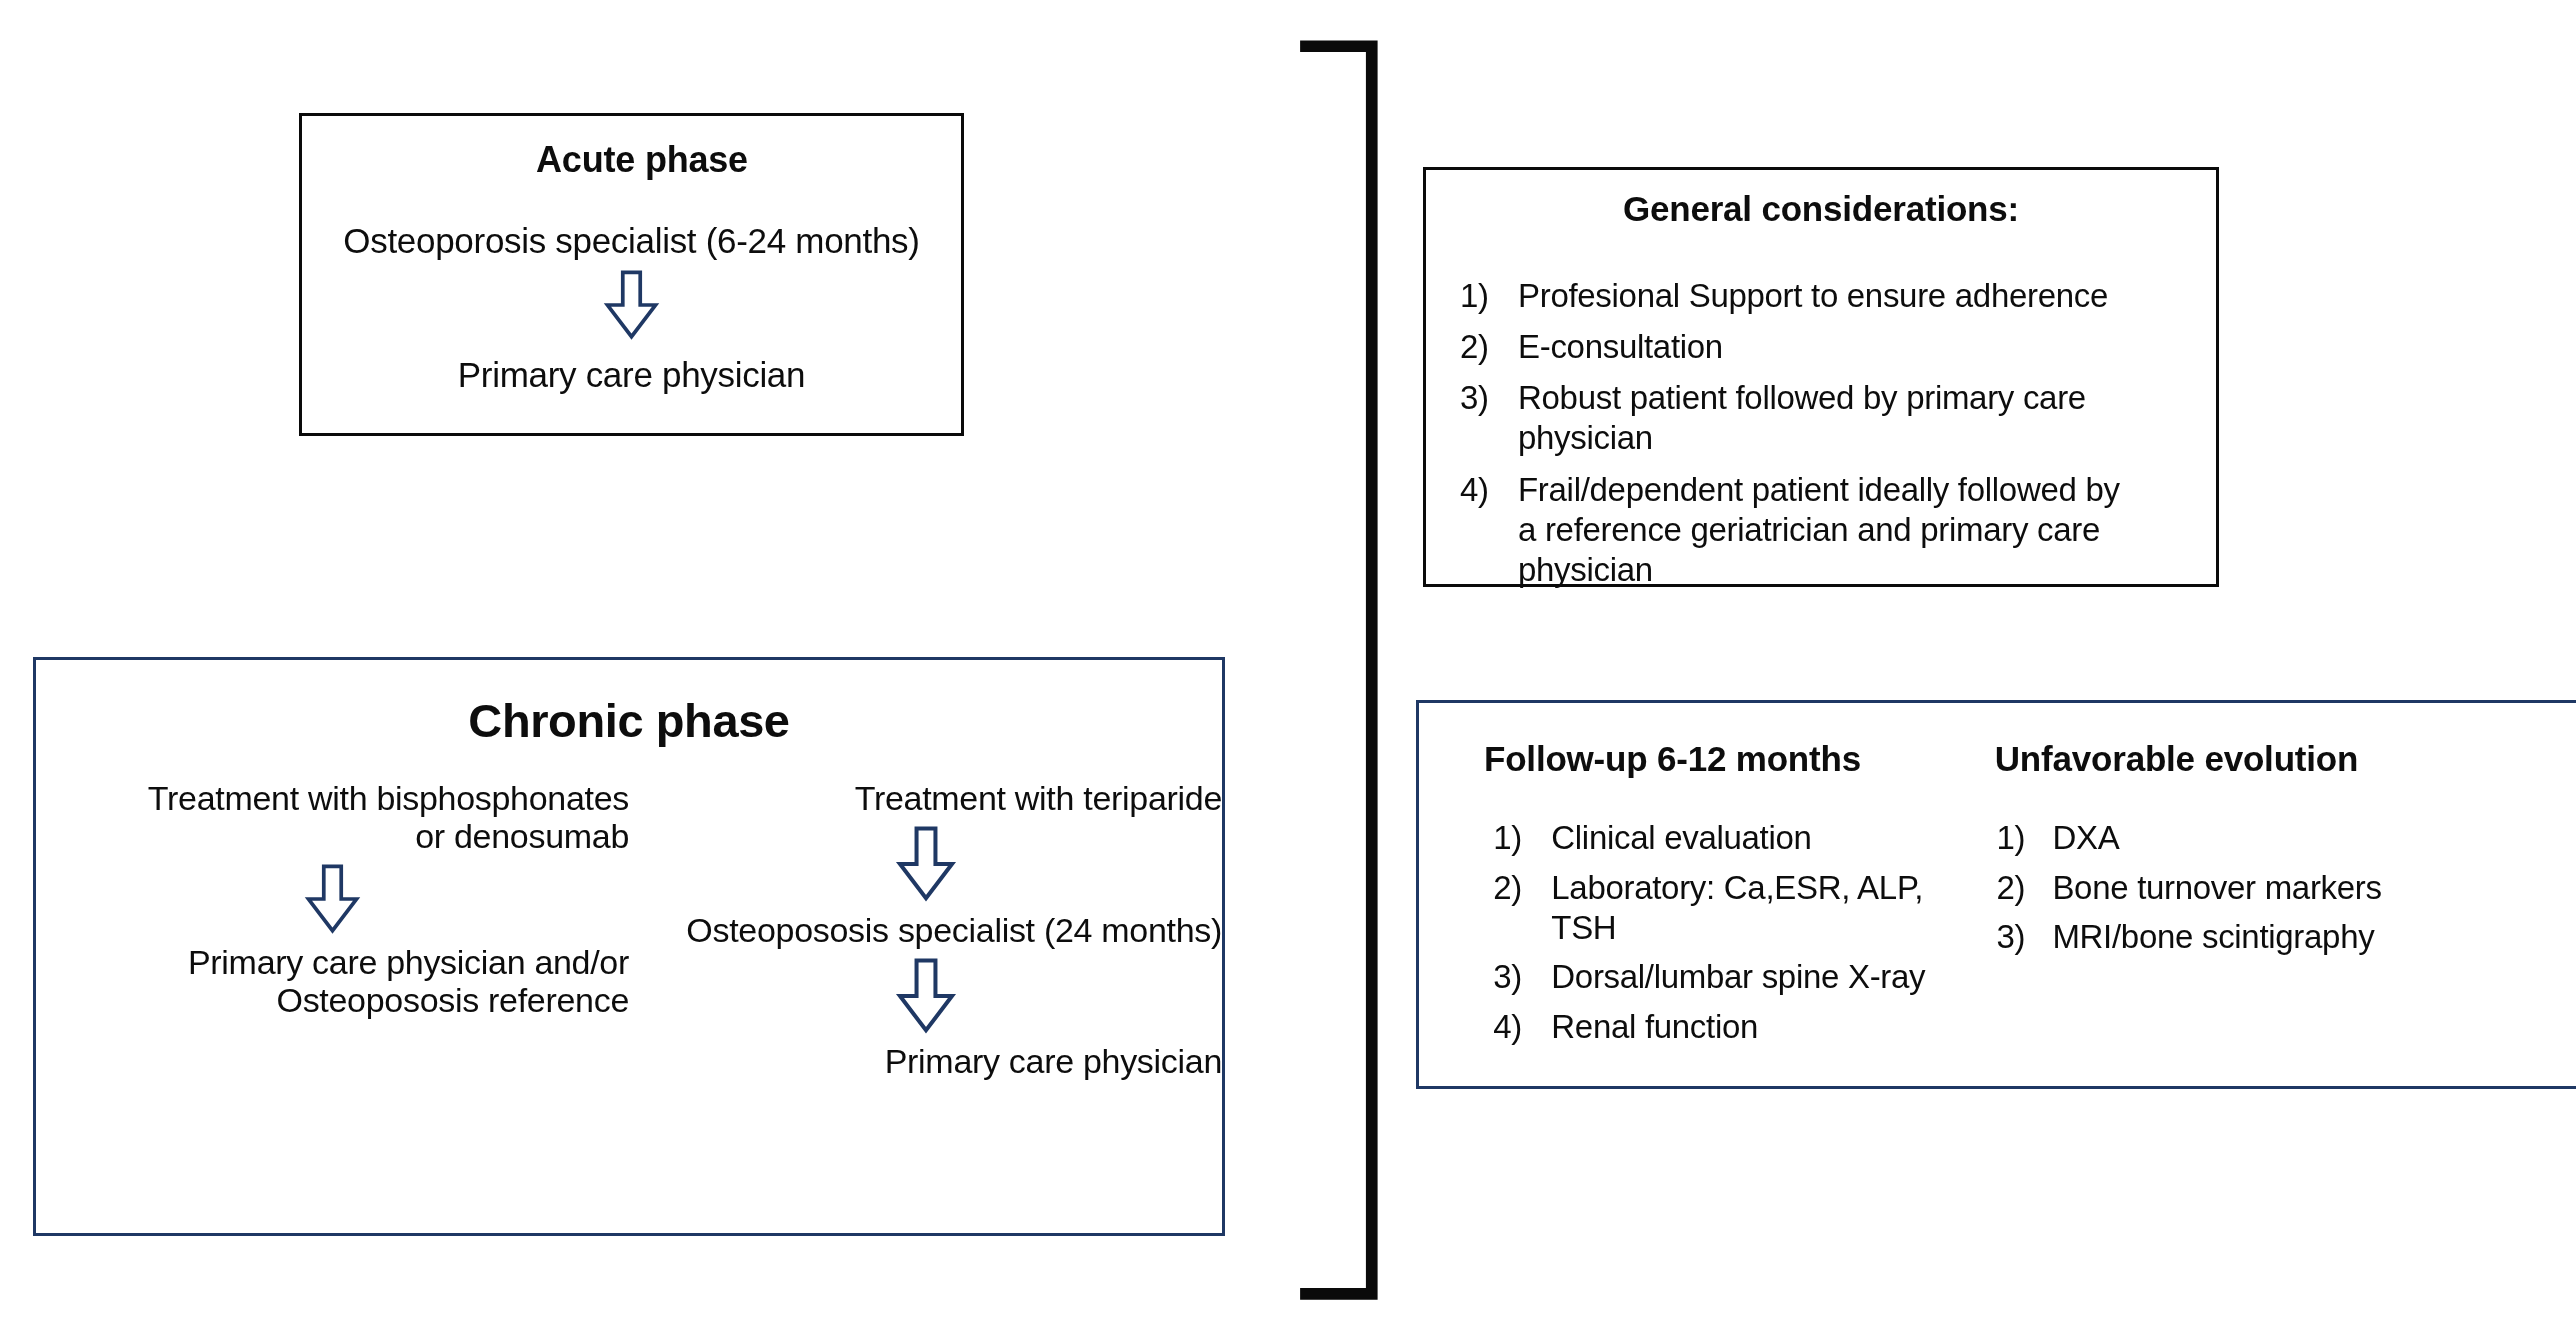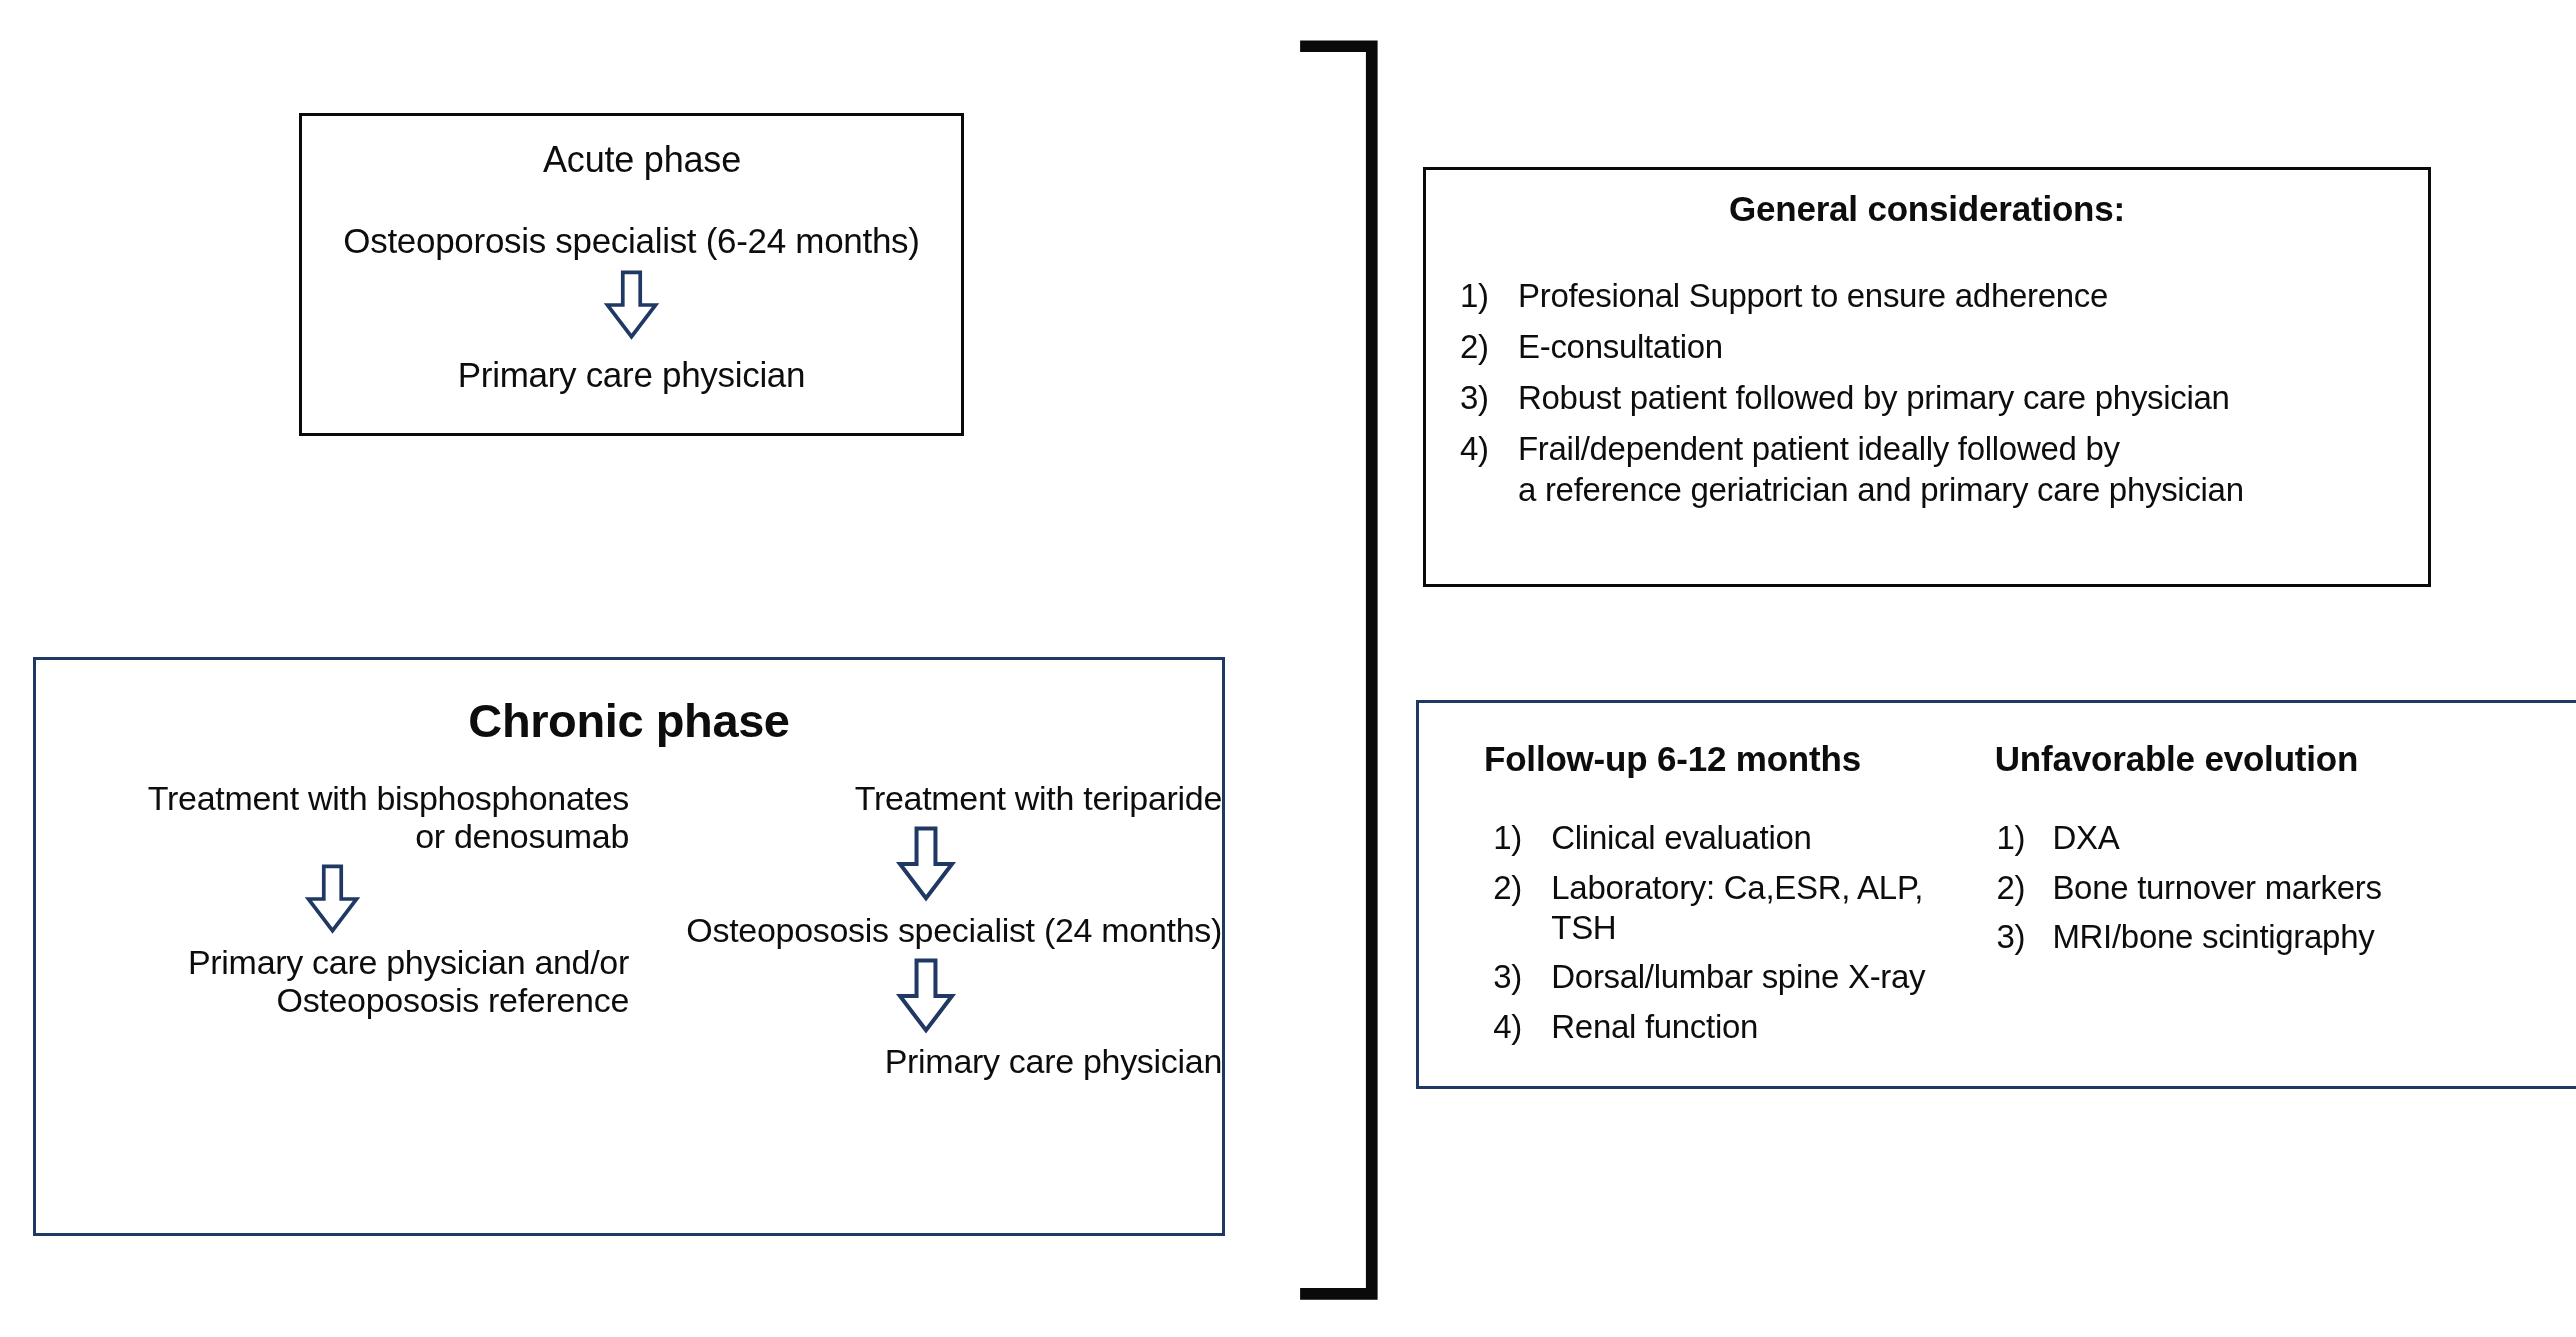--- a/index.html
+++ b/index.html
@@ -33,21 +33,21 @@
 
   
   #acute-phase-box {
     left: 299px;
     top: 113px;
     width: 665px;
     height: 323px;
   }
   .acute-title {
     text-align: center;
-    font-weight: normal;
+    font-weight: bold;
     font-size: 36px;
     letter-spacing: -0.2px;
     margin-top: 23px;
     padding-left: 21px;
   }
   .acute-line {
     text-align: center;
     font-size: 35px;
     letter-spacing: -0.3px;
     margin-top: 40px;
@@ -96,21 +96,21 @@
     left: 1297px;
     top: 40px;
     width: 81px;
     height: 1258px;
   }
 
   
   #general-considerations-box {
     left: 1423px;
     top: 167px;
-    width: 1008px;
+    width: 796px;
     height: 420px;
   }
   .gc-title {
     text-align: center;
     font-weight: bold;
     font-size: 35px;
     letter-spacing: -0.2px;
     margin-top: 18.7px;
   }
   .num-list {

